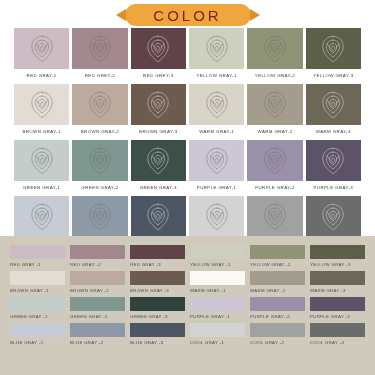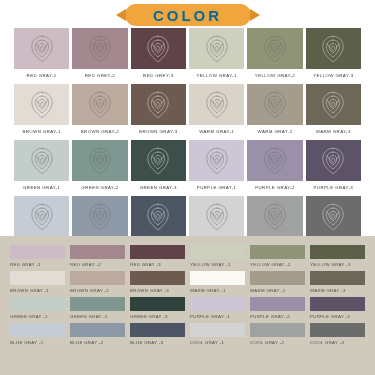--- a/index.html
+++ b/index.html
@@ -41,22 +41,22 @@
     width:0;height:0;
     border-top:6px solid transparent;
     border-bottom:6px solid transparent;
     border-left:10px solid #e08f28;
   }
   .title-text{
     position:relative;
     z-index:3;
     font-size:15px;
     letter-spacing:3px;
-    font-weight:bold;
-    color:#0369a1;
+    font-weight:normal;
+    color:#7f1d1d;
   }
 
   
   .top-grid{
     position:absolute;
     left:14px;top:28px;
     width:347px;
     display:grid;
     grid-template-columns:repeat(6, 1fr);
     gap:3px 3px;

